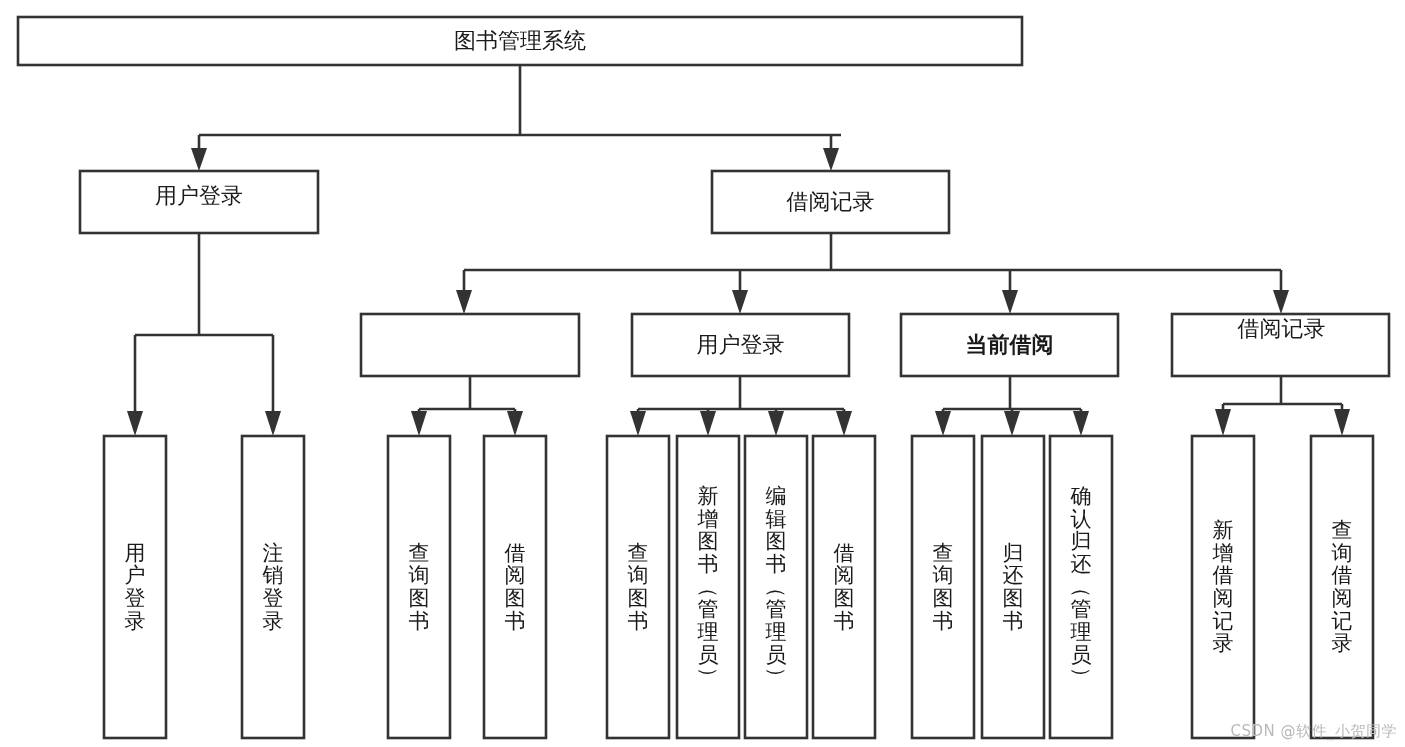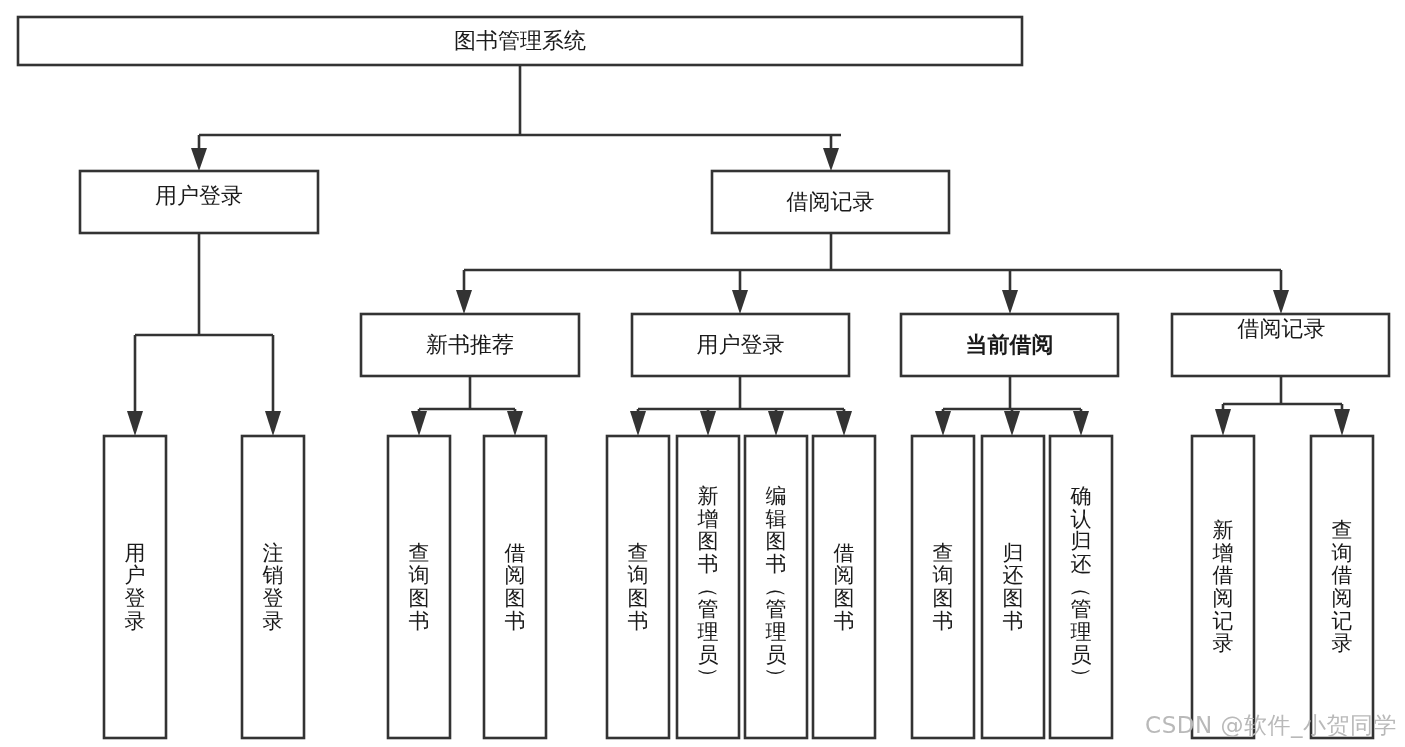--- a/index.html
+++ b/index.html
@@ -36,21 +36,21 @@
   }
   .arrow-head {
     fill: #333333;
     stroke: none;
   }
   .watermark {
     position: absolute;
     right: 8px;
     bottom: 6px;
     font-family: "DejaVu Sans", "Liberation Sans", sans-serif;
-    font-size: 23px;
+    font-size: 15px;
     color: #b9b9b9;
     letter-spacing: 0.5px;
     white-space: nowrap;
     user-select: none;
   }
   .vlabel-wrap {
     position: absolute;
     display: flex;
     flex-direction: column;
     align-items: center;
@@ -185,21 +185,20 @@
     <rect class="node-box" x="1050" y="436" width="62" height="302"></rect>
     <rect class="node-box" x="1192" y="436" width="62" height="302"></rect>
     <rect class="node-box" x="1311" y="436" width="62" height="302"></rect>
   </svg>
 
   <div class="hlabel-wrap" style="left:18px; top:17px; width:1004px; height:48px;">图书管理系统</div>
 
   <div class="hlabel-wrap" style="left:80px; top:165px; width:238px; height:62px;">用户登录</div>
   <div class="hlabel-wrap" style="left:712px; top:171px; width:237px; height:62px;">借阅记录</div>
 
-  <div class="hlabel-wrap" style="left:361px; top:314px; width:218px; height:62px;">新书推荐</div>
   <div class="hlabel-wrap" style="left:632px; top:314px; width:217px; height:62px;">用户登录</div>
   <div class="hlabel-wrap" style="left:901px; top:314px; width:217px; height:62px;font-weight:bold;">当前借阅</div>
   <div class="hlabel-wrap" style="left:1172px; top:298px; width:219px; height:62px;">借阅记录</div>
 
   <div id="leaf-labels">
       <div class="vlabel-wrap" style="left: 104px; top: 436px; width: 62px; height: 302px;">
         <span>用</span>
         <span>户</span>
         <span>登</span>
         <span>录</span>

